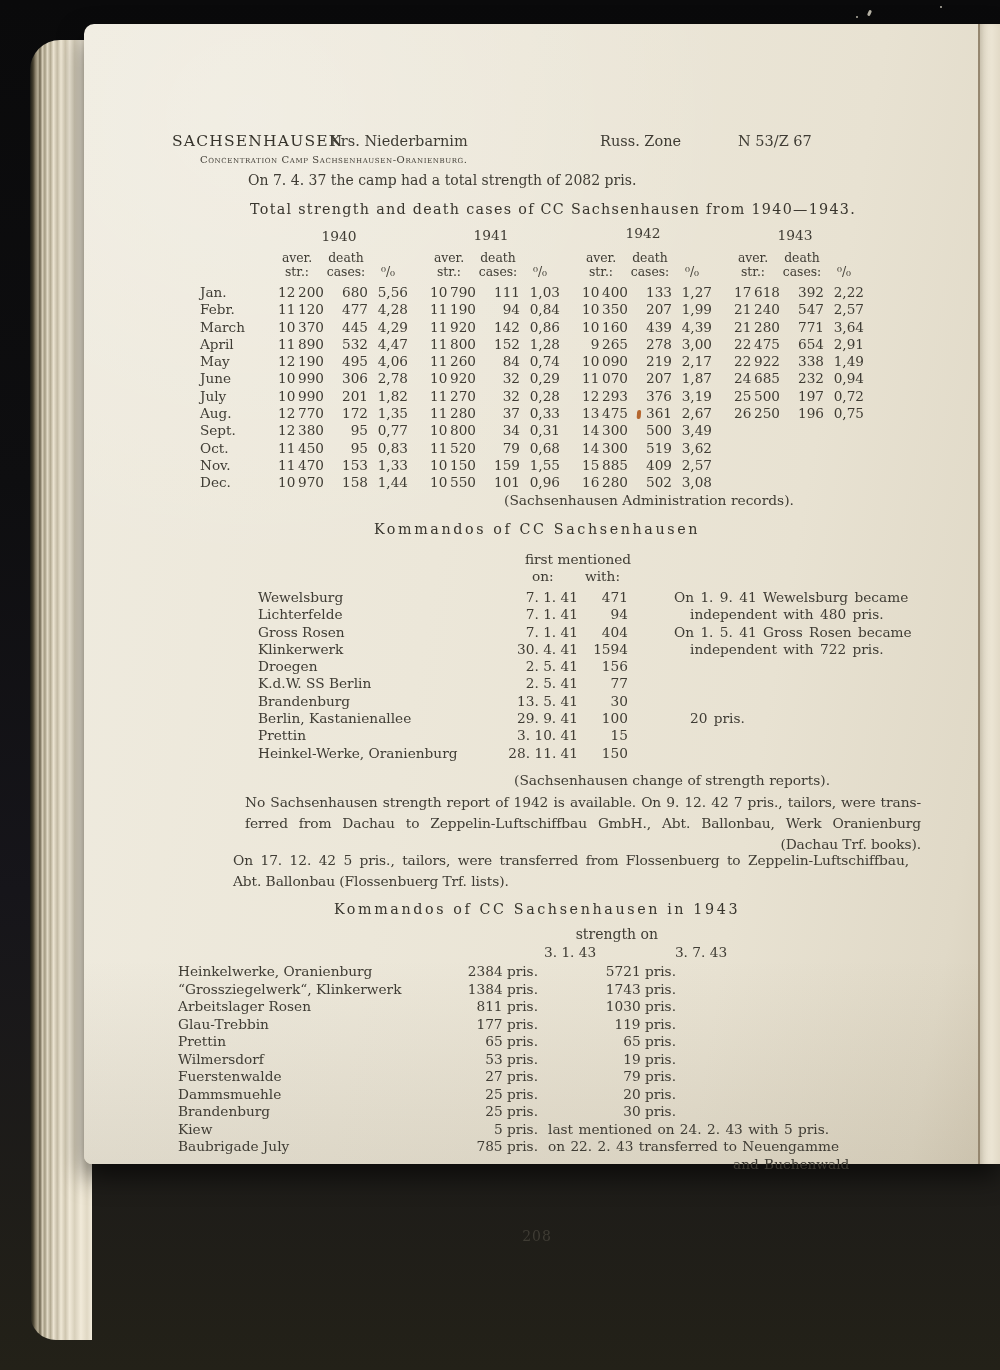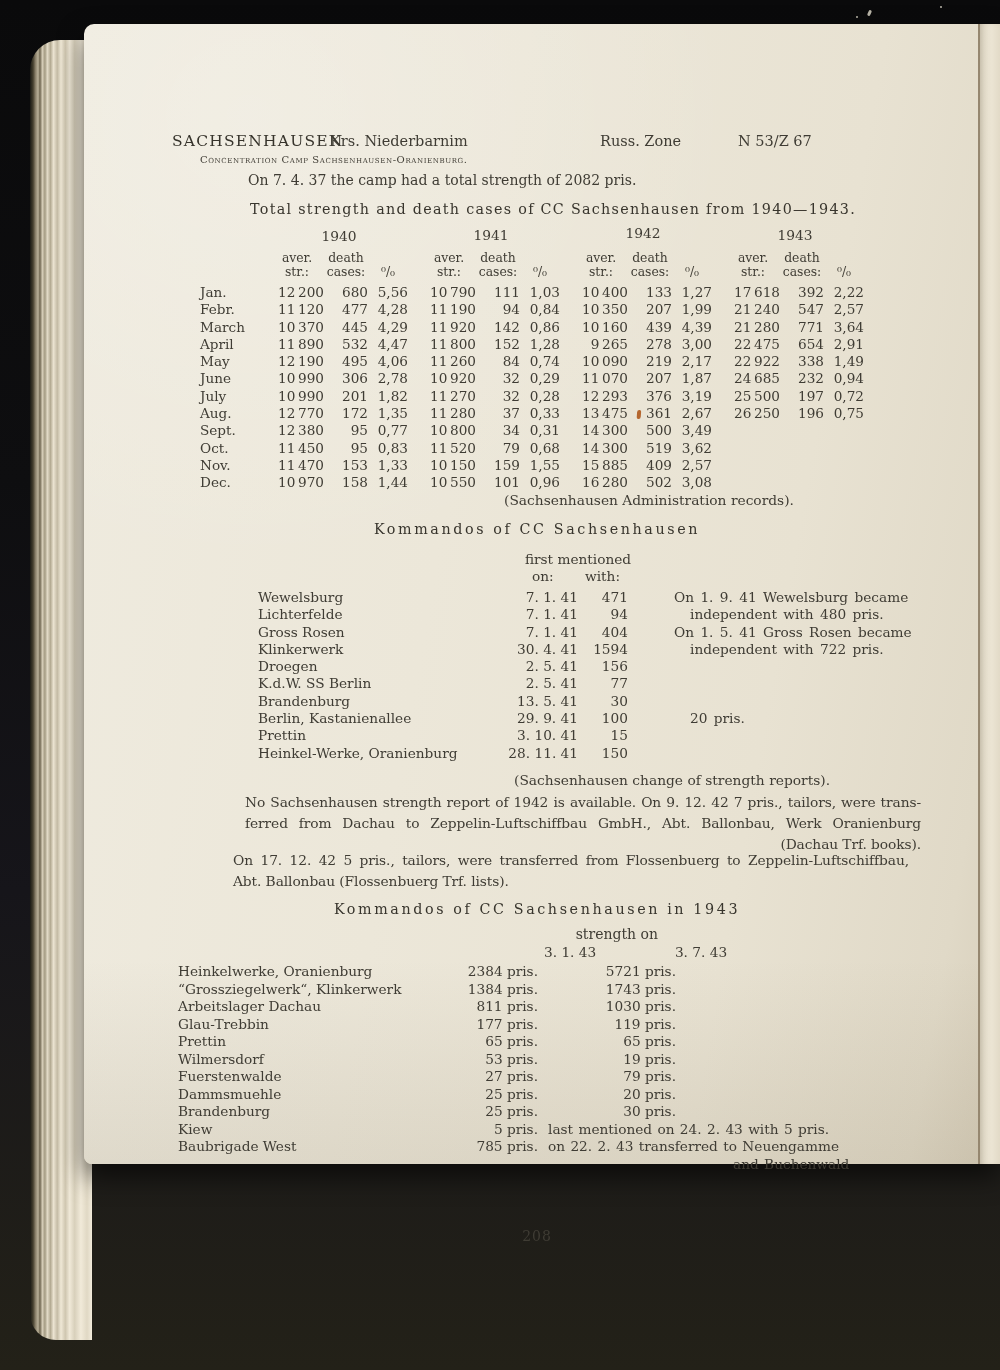--- a/index.html
+++ b/index.html
@@ -448,21 +448,21 @@
           <div class="nm">Heinkelwerke, Oranienburg</div>
           <div class="a">2384 pris.</div>
           <div class="b">5721 pris.</div>
         </div>
         <div class="k43row">
           <div class="nm">“Grossziegelwerk“, Klinkerwerk</div>
           <div class="a">1384 pris.</div>
           <div class="b">1743 pris.</div>
         </div>
         <div class="k43row">
-          <div class="nm">Arbeitslager Dachau</div>
+          <div class="nm">Arbeitslager Rosen</div>
           <div class="a">811 pris.</div>
           <div class="b">1030 pris.</div>
         </div>
         <div class="k43row">
           <div class="nm">Glau-Trebbin</div>
           <div class="a">177 pris.</div>
           <div class="b">119 pris.</div>
         </div>
         <div class="k43row">
           <div class="nm">Prettin</div>
@@ -489,21 +489,21 @@
           <div class="a">25 pris.</div>
           <div class="b">30 pris.</div>
         </div>
         <div class="k43row">
           <div class="nm">Kiew</div>
           <div class="a">5 pris.</div>
           <div class="b"></div>
           <span class="k43note">last mentioned on 24. 2. 43 with 5 pris.</span>
         </div>
         <div class="k43row">
-          <div class="nm">Baubrigade West</div>
+          <div class="nm">Baubrigade July</div>
           <div class="a">785 pris.</div>
           <div class="b"></div>
           <span class="k43note">on 22. 2. 43 transferred to Neuengamme</span>
         </div>
         <div class="k43row">
           <div class="nm"></div>
           <div class="a"></div>
           <div class="b"></div>
           <span class="k43note n2">and  Buchenwald</span>
         </div>

